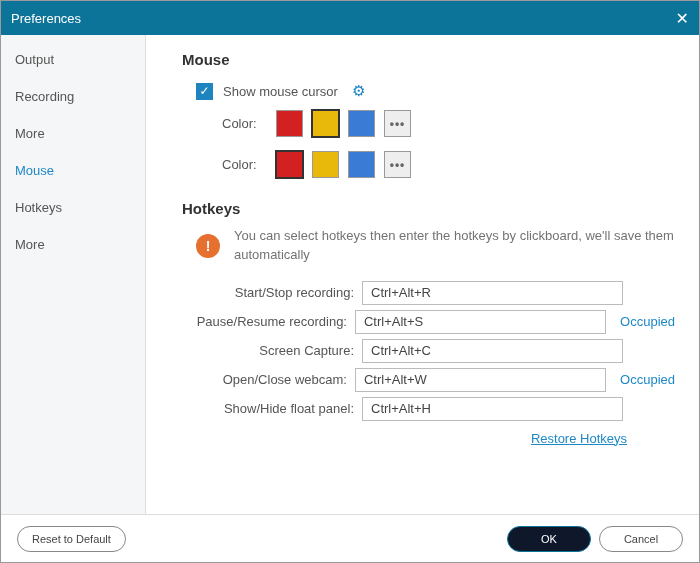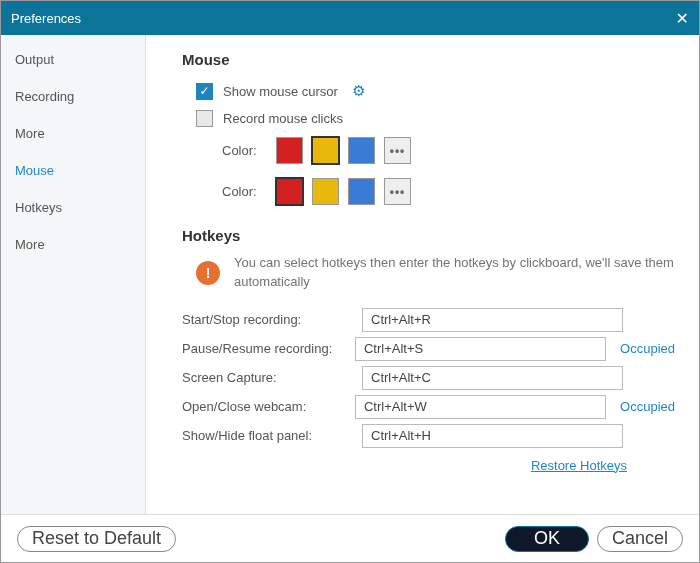--- a/index.html
+++ b/index.html
@@ -156,21 +156,21 @@
     font-size: 13px;
     line-height: 1.45;
   }
   .hotkey-row {
     display: flex;
     align-items: center;
     margin-bottom: 5px;
   }
   .hotkey-label {
     width: 172px;
-    text-align: left;
+    text-align: right;
     margin-right: 8px;
     color: #555;
   }
   .hotkey-input {
     width: 261px;
     height: 24px;
     border: 1px solid #bbb;
     padding: 2px 8px;
     font-size: 13px;
     font-family: inherit;
@@ -200,21 +200,21 @@
     padding: 0 16px;
   }
   .footer .spacer { flex: 1; }
   .btn {
     min-width: 84px;
     height: 26px;
     border-radius: 13px;
     border: 1px solid #888;
     background: #fff;
     color: #444;
-    font-size: 18px;
+    font-size: 11px;
     cursor: pointer;
     font-family: inherit;
     margin-left: 8px;
     padding: 0 14px;
   }
   .btn.primary {
     background: #0f172a;
     border-color: #0d7499;
     color: #fff;
   }
@@ -246,24 +246,20 @@
     <div class="content">
 
       <h2 class="section">Mouse</h2>
 
       <div class="row">
         <span class="checkbox checked">✓</span>
         <span class="checkbox-label">Show mouse cursor</span>
         <span class="gear-icon">⚙</span>
       </div>
 
-      <div class="row">
-        <span class="checkbox"></span>
-        <span class="checkbox-label">Record mouse clicks</span>
-      </div>
 
       <div class="color-row">
         <span class="color-label">Color:</span>
         <span class="swatch" style="background:#d32121"></span>
         <span class="swatch selected" style="background:#e8b90a"></span>
         <span class="swatch" style="background:#3a7bd5"></span>
         <span class="swatch more">•••</span>
       </div>
 
 

